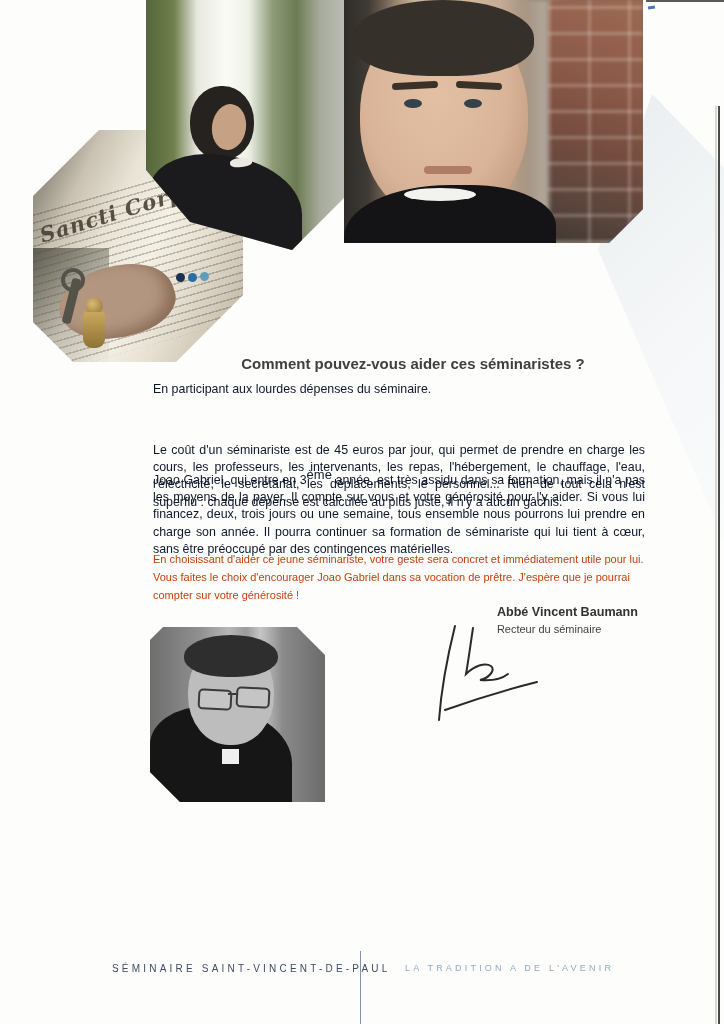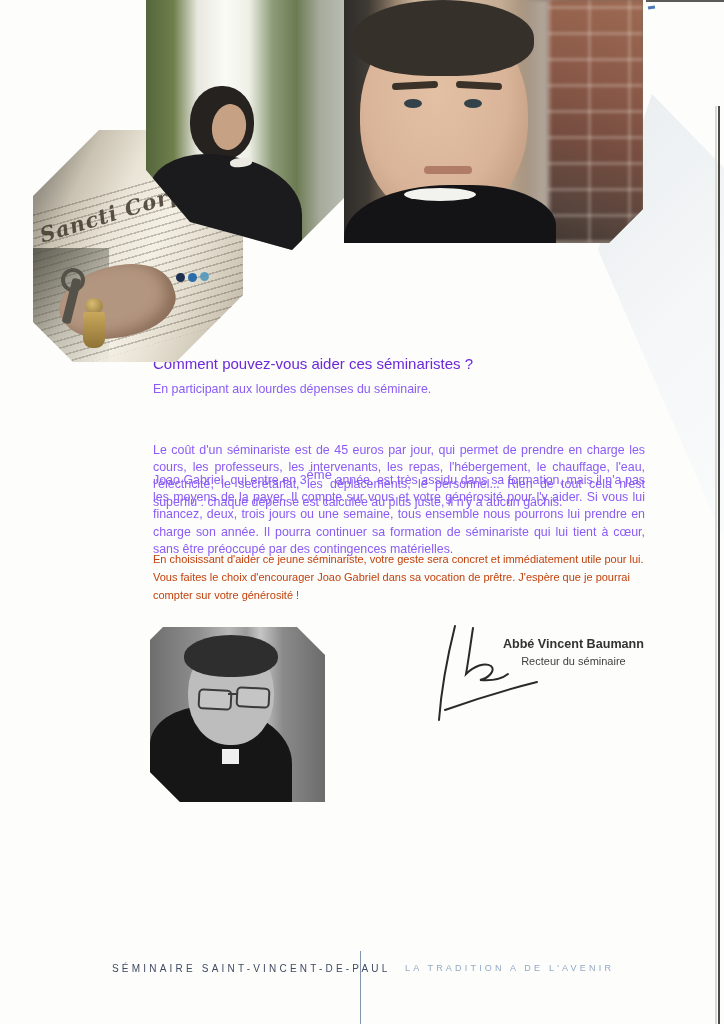--- a/index.html
+++ b/index.html
@@ -103,30 +103,30 @@
   .bw-body{left:0;bottom:0;width:142px;height:96px;background:#161616;border-radius:40% 60% 0 0;}
   .bw-head{left:38px;top:16px;width:86px;height:102px;background:#bdbdbd;border-radius:48%;}
   .bw-hair{left:34px;top:8px;width:94px;height:42px;background:#2e2e2e;border-radius:50% 50% 45% 45%;}
   .bw-glass{width:30px;height:17px;border:2px solid #3a3a3a;border-radius:5px;background:rgba(255,255,255,.12);}
   .bw-glass.l{left:48px;top:62px;transform:rotate(3deg);}
   .bw-glass.r{left:86px;top:60px;transform:rotate(3deg);}
   .bw-bridge{left:78px;top:66px;width:10px;height:2px;background:#3a3a3a;}
   .bw-collar{left:72px;top:122px;width:17px;height:15px;background:#efefef;}
 
   
-  .heading{position:absolute;left:153px;top:355px;width:520px;font-size:15px;font-weight:normal;color:#6d28d9;}
-  .bodytext{position:absolute;left:153px;width:492px;font-size:12.4px;line-height:17.2px;color:#8b5cf6;}
+  .heading{position:absolute;left:153px;top:355px;width:520px;font-size:15px;font-weight:bold;color:#404040;text-align:center;}
+  .bodytext{position:absolute;left:153px;width:492px;font-size:12.4px;line-height:17.2px;color:#0f172a;}
   .just{text-align:justify;}
   #intro{top:381px;}
   #para-cost{top:398px;margin-top:44px;}
   #para-joao{top:472px;}
   #para-appeal{top:543px;width:502px;color:#c2410c;font-size:11px;line-height:17.8px;margin-top:8px;}
   sup{font-size:13px;vertical-align:super;line-height:0;}
 
-  .sig-block{position:absolute;right:80px;top:604px;text-align:center;margin-top:32px;}
+  .sig-block{position:absolute;right:86px;top:604px;text-align:left;}
   .sig-name{font-size:12.6px;font-weight:bold;color:#333;line-height:17px;}
   .sig-title{font-size:11px;color:#3f3f3f;line-height:17px;}
   .sig-svg{position:absolute;left:425px;top:618px;}
 
   
   .footer-left{position:absolute;left:112px;top:963px;font-size:10px;letter-spacing:3.2px;color:#3f4a63;white-space:nowrap;}
   .footer-right{position:absolute;left:376px;top:963px;font-size:9px;letter-spacing:3.2px;color:#93a9c4;white-space:nowrap;padding-left:29px;}
   .footer-divider{position:absolute;left:360px;top:951px;width:1px;height:73px;background:#8294ad;}
 </style>
 </head>

